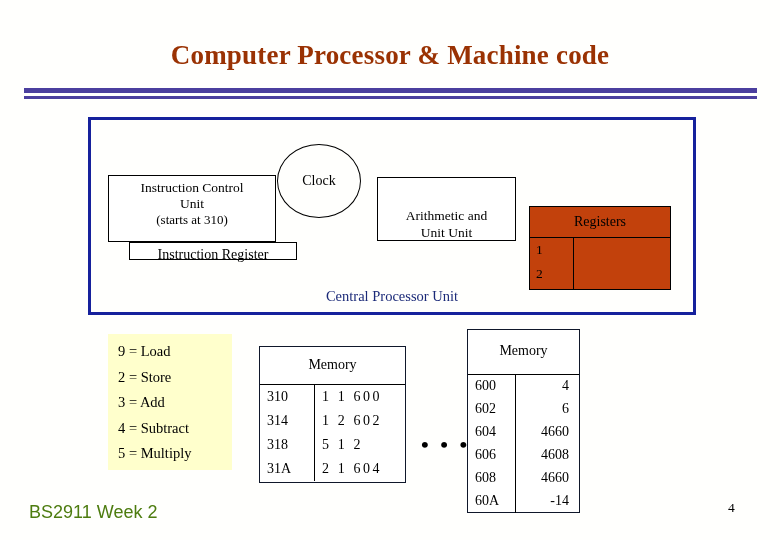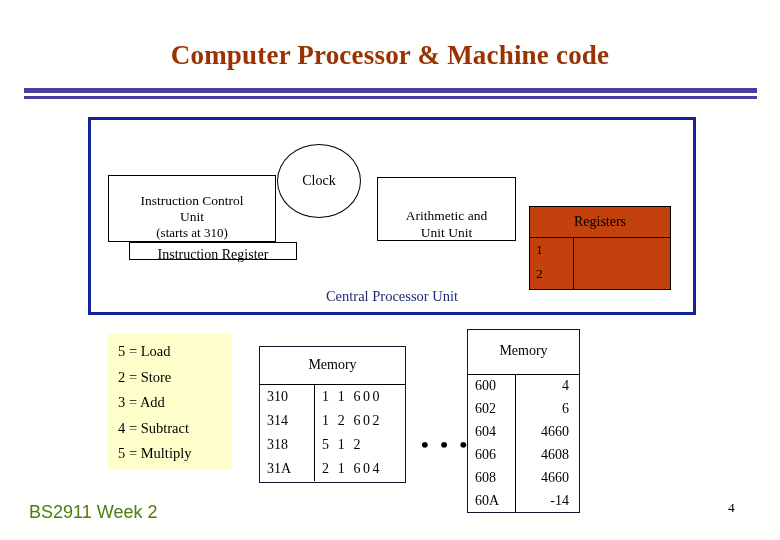--- a/index.html
+++ b/index.html
@@ -73,21 +73,21 @@
   }
 
   
   .icu {
     left: 108px;
     top: 175px;
     width: 168px;
     height: 67px;
     font-size: 13.5px;
     line-height: 16px;
-    padding-top: 17px;
+    padding-top: 4px;
   }
   .icu .l3 { font-size: 13px; text-align: center; }
 
   
   .ireg {
     left: 108px;
     top: 242px;
     width: 168px;
     height: 18px;
     font-size: 14px;
@@ -292,21 +292,21 @@
         <div>1</div>
         <div>2</div>
       </div>
       <div class="reg-col-r"></div>
     </div>
   </div>
 
   <div class="cpu-caption">Central Processor Unit</div>
 
   <div class="legend">
-    <div>5 = Load</div>
+    <div>9 = Load</div>
     <div>2 = Store</div>
     <div>3 = Add</div>
     <div>4 = Subtract</div>
     <div>5 = Multiply</div>
   </div>
 
   <div class="mem mem-left">
     <div class="mem-head">Memory</div>
     <div class="mem-rows">
       <div class="mem-row">

